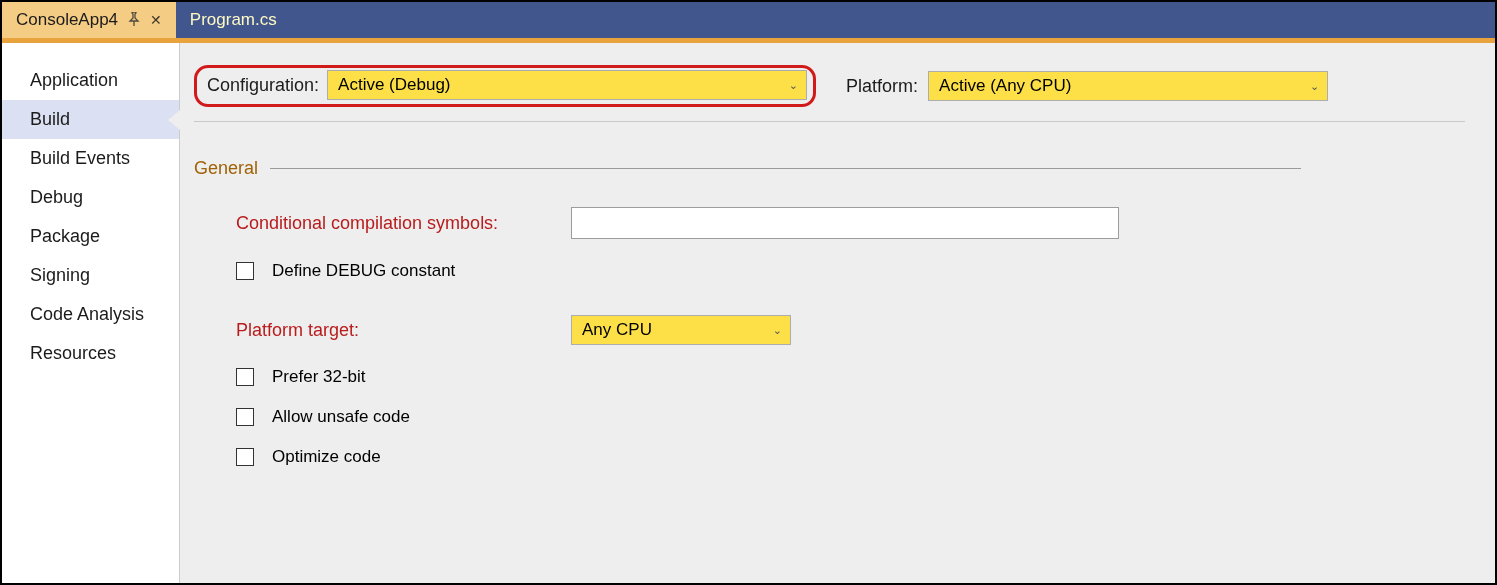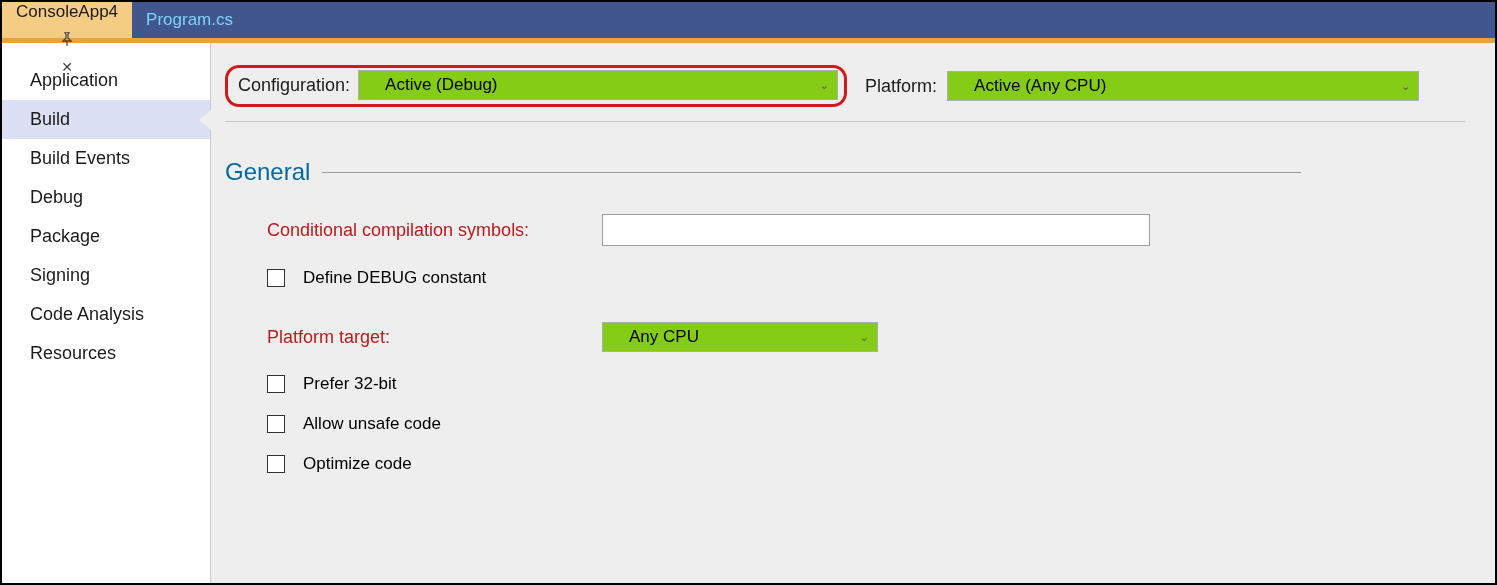--- a/index.html
+++ b/index.html
@@ -15,44 +15,43 @@
   .tabbar {
     display: flex;
     height: 36px;
     background: #40568d;
     align-items: stretch;
   }
   .tab {
     display: flex;
     align-items: center;
     padding: 0 14px;
-    color: #7dd3fc;
+    color: #fef9c3;
     cursor: pointer;
     gap: 10px;
   }
   .tab.active {
     background: #f5cc84;
     color: #1b1b1b;
-    flex-direction: column;
   }
   .tab .pin, .tab .close {
     font-size: 14px;
     opacity: .85;
     cursor: pointer;
   }
   .orange-strip {
     height: 5px;
     background: #e8a33d;
   }
   .workarea {
     display: flex;
     height: calc(585px - 36px - 5px - 4px);
   }
   .sidebar {
-    width: 209px;
+    width: 178px;
     background: #fff;
     padding-top: 18px;
     border-right: 1px solid #ccc;
   }
   .sidebar .item {
     padding: 9px 10px 9px 28px;
     font-size: 18px;
     color: #1b1b1b;
     cursor: pointer;
     position: relative;
@@ -72,21 +71,21 @@
   }
   .main {
     flex: 1;
     background: #eeeeee;
     padding: 22px 30px 0 14px;
     overflow: hidden;
   }
   .toprow {
     display: flex;
     align-items: center;
-    gap: 14px;
+    gap: 26px;
     padding-bottom: 14px;
     border-bottom: 1px solid #c9c9c9;
   }
   .config-group {
     display: flex;
     align-items: center;
     gap: 10px;
   }
   .config-highlight {
     border: 3px solid #d11a1a;
@@ -95,40 +94,40 @@
     display: flex;
     align-items: center;
     gap: 8px;
   }
   .label-text { font-size: 18px; color: #1b1b1b; white-space: nowrap; }
   .combo {
     display: flex;
     align-items: center;
     justify-content: space-between;
     height: 30px;
-    background: #84cc16;
+    background: #fde047;
     border: 1px solid #adadad;
-    padding: 0 8px 0 26px;
+    padding: 0 8px 0 10px;
     font-size: 17px;
     cursor: pointer;
   }
   .combo .chev { font-size: 11px; color: #555; }
   .combo.config { width: 480px; }
-  .combo.platform { width: 472px; }
-  .combo.small { width: 276px; }
+  .combo.platform { width: 400px; }
+  .combo.small { width: 220px; }
   .section {
     margin-top: 36px;
   }
   .section-header {
     display: flex;
     align-items: center;
     gap: 12px;
     margin-bottom: 28px;
   }
-  .section-header .title { font-size: 24px; color: #0369a1; }
+  .section-header .title { font-size: 18px; color: #a16207; }
   .section-header .rule { flex: 1; height: 1px; background: #9a9a9a; margin-right: 164px; }
   .formrow {
     display: flex;
     align-items: center;
     margin-left: 42px;
     margin-bottom: 22px;
   }
   .formrow .fl { width: 335px; font-size: 18px; color: #b91c1c; }
   .text-input {
     width: 548px;

